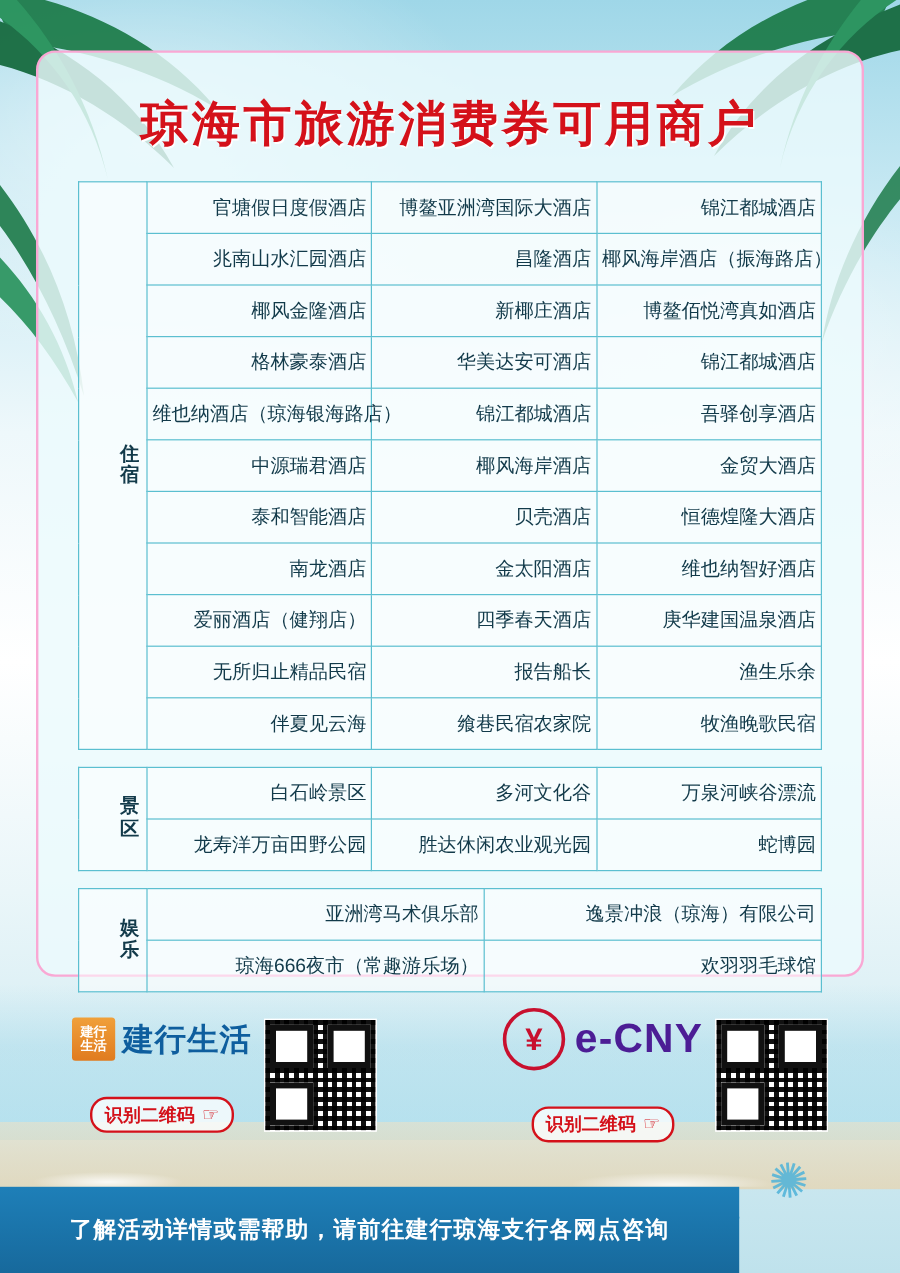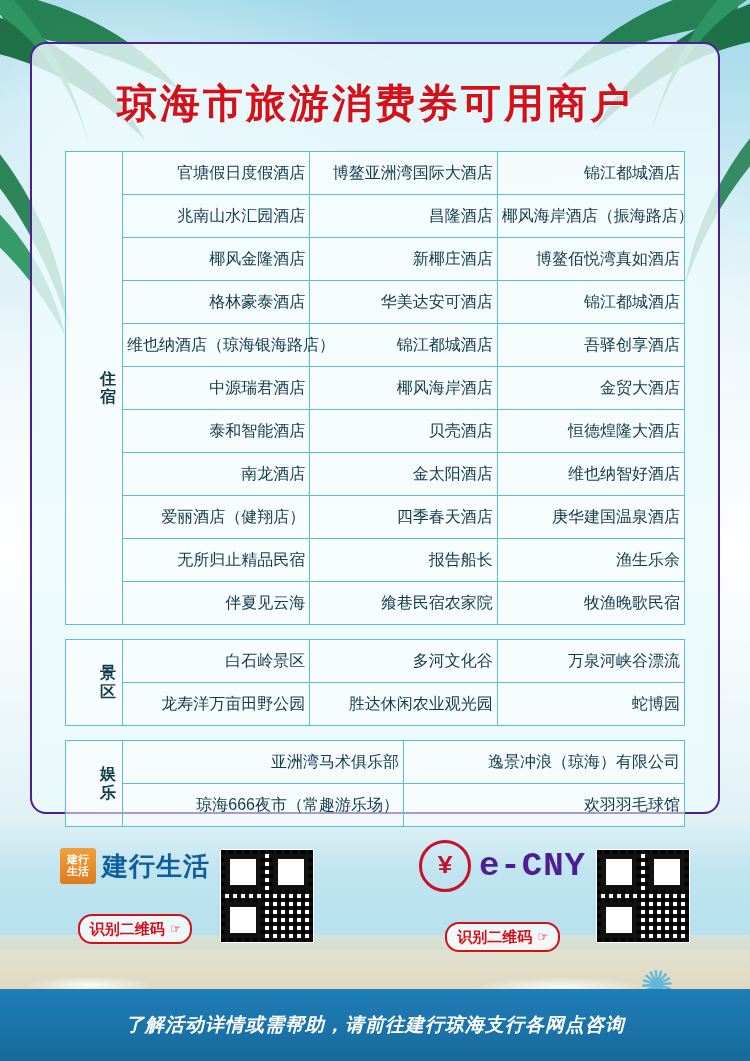--- a/index.html
+++ b/index.html
@@ -33,29 +33,28 @@
   }
   .sand-band {
     position: absolute;
     left: 0; top: 935px;
     width: 750px; height: 56px;
     background: linear-gradient(180deg, rgba(240,225,195,0.55) 0%, rgba(232,212,175,0.75) 100%);
   }
   .bottom-bar {
     position: absolute;
     left: 0; bottom: 0;
-    width: 750px; height: 72px;
+    width: 616px; height: 72px;
     background: linear-gradient(180deg, #1e7fb8 0%, #17699c 100%);
     color: #ffffff;
     display: flex;
     align-items: center;
     justify-content: center;
     font-size: 19px;
     letter-spacing: 1px;
-    font-style: italic;
   }
   .bottom-bar .bar-text { font-weight: bold; }
   .wave-deco {
     position: absolute;
     bottom: 72px;
     left: 0;
     width: 750px;
     height: 26px;
     background:
       radial-gradient(ellipse 90px 12px at 90px 22px, rgba(255,255,255,0.85), rgba(255,255,255,0) 70%),
@@ -77,21 +76,21 @@
   }
 
   
   .card {
     position: absolute;
     left: 30px;
     top: 42px;
     width: 690px;
     height: 772px;
     background: rgba(236, 250, 252, 0.82);
-    border: 2px solid #4c1d95;
+    border: 2px solid #f9a8d4;
     border-radius: 16px;
     box-sizing: border-box;
     padding: 18px 20px 14px 20px;
   }
   .title {
     text-align: center;
     font-size: 40px;
     font-weight: bold;
     color: #d4111a;
     letter-spacing: 3px;
@@ -135,21 +134,20 @@
     display: flex;
     align-items: center;
     justify-content: space-between;
     padding: 0 30px;
     box-sizing: border-box;
   }
   .promo-col {
     display: flex;
     align-items: center;
     gap: 10px;
-    font-family: Liberation Mono, monospace;
   }
   .brand-block {
     display: flex;
     flex-direction: column;
     align-items: center;
     gap: 10px;
   }
   .ccb-row {
     display: flex;
     align-items: center;

